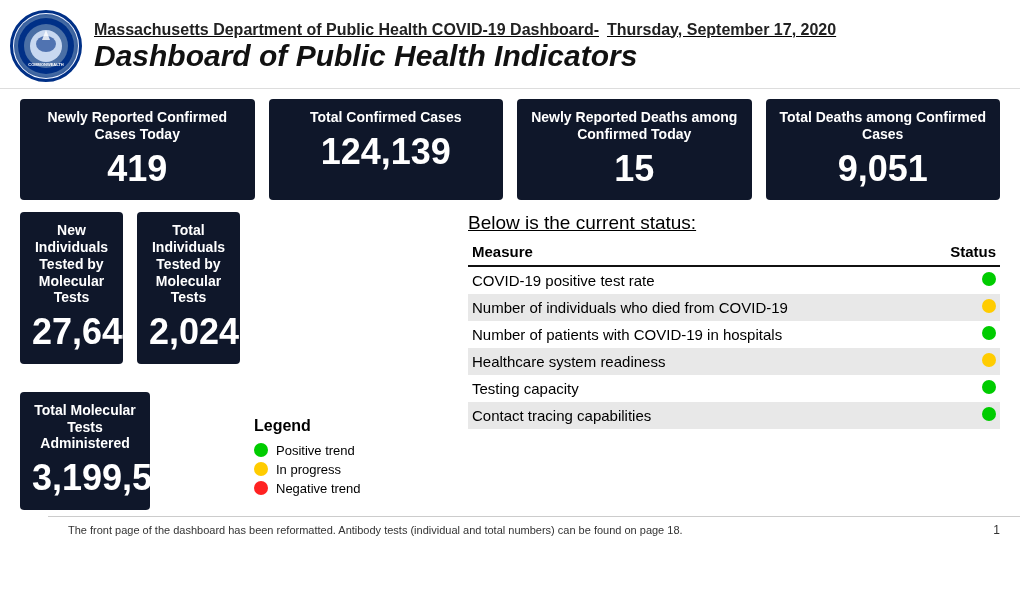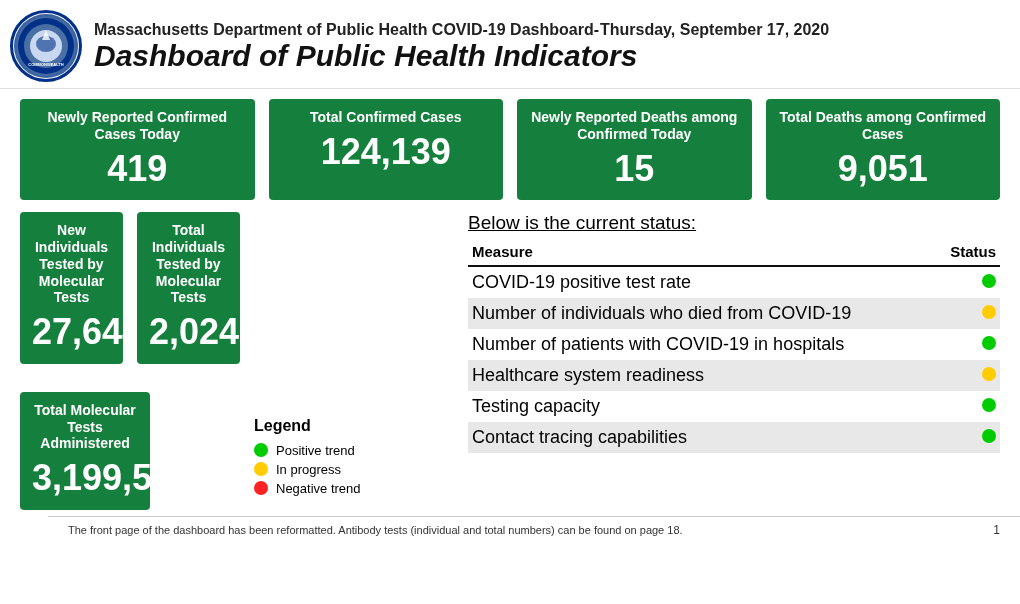--- a/index.html
+++ b/index.html
@@ -82,21 +82,21 @@
     .stat-card {
       background: #1565C0;
       color: #fff;
       border-radius: 4px;
       padding: 10px 12px 12px 12px;
       flex: 1;
       text-align: center;
       min-width: 0;
     }
     .stat-card.blue-bright {
-      background: #15803d;
+      background: #0f172a;
     }
 
     .stat-label {
       font-size: 14px;
       font-weight: bold;
       line-height: 1.2;
       margin-bottom: 6px;
     }
     .stat-value {
       font-size: 36px;
@@ -168,21 +168,21 @@
       font-size: 15px;
       font-weight: bold;
       text-align: left;
       border-bottom: 2px solid #111;
       padding: 3px 4px 5px 4px;
     }
     .status-table th.right-align {
       text-align: right;
     }
     .status-table td {
-      font-size: 18px;
+      font-size: 15px;
       padding: 5px 4px;
       border-bottom: none;
       margin-top: 23px;
     }
     .status-table tr:nth-child(even) td {
       background: #e8e8e8;
     }
     .status-dot-cell {
       text-align: right;
       width: 40px;
@@ -233,21 +233,21 @@
         <circle cx="30" cy="30" r="22" fill="#4a6fa5"></circle>
         <circle cx="30" cy="30" r="16" fill="#c8d8f0"></circle>
 
         <ellipse cx="30" cy="28" rx="10" ry="8" fill="#003087" opacity="0.6"></ellipse>
         <polygon points="30,14 26,24 34,24" fill="#fff" opacity="0.8"></polygon>
         <text x="30" y="50" text-anchor="middle" fill="#fff" font-size="4" font-weight="bold">COMMONWEALTH</text>
       </svg>
     </div>
   </div>
   <div class="header-text">
-    <div style="display:flex; gap:1px; align-items:baseline;">
+    <div style="display:flex; gap:8px; align-items:baseline;text-decoration:underline;">
       <span class="header-top-line">Massachusetts Department of Public Health COVID-19 Dashboard-</span>
       <span class="header-date">Thursday, September 17, 2020</span>
     </div>
     <div class="header-title">Dashboard of Public Health Indicators</div>
   </div>
 </div>
 
 <div class="main">
 
   <div class="stats-row">

